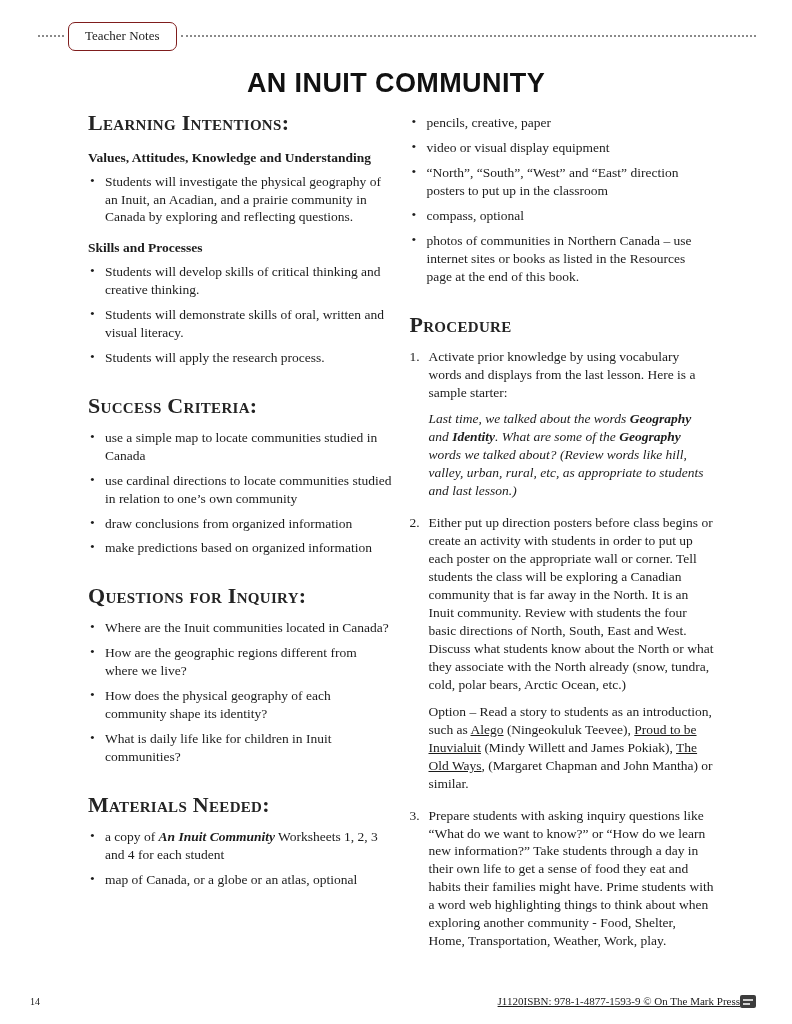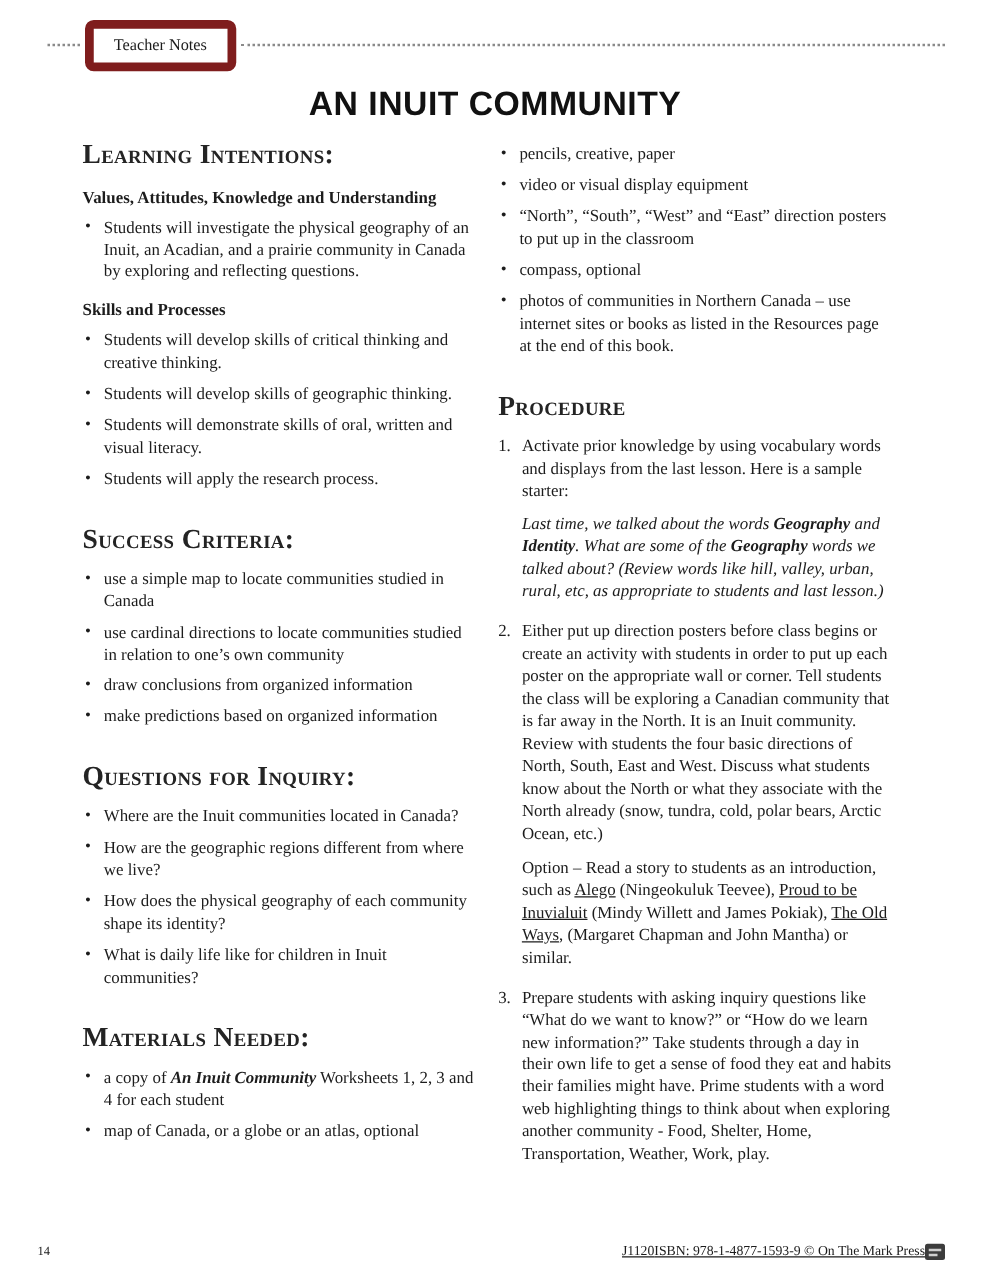--- a/index.html
+++ b/index.html
@@ -8,29 +8,29 @@
     width:792px; height:1024px; margin:0 auto; position:relative;
     background:#ffffff; color:#1c1c1c; overflow:hidden;
     font-family:"Liberation Serif", serif;
   }
   
   .header-strip { position:absolute; top:21px; left:38px; right:36px; display:flex; align-items:center; height:30px; }
   .dots { border-top:2px dotted #8a8a8a; height:0; }
   .dots-left { width:26px; }
   .dots-right { flex:1; }
   .tab {
-    border:7px solid #7f1d1d; border-radius:7px; padding:5px 16px 6px;
+    border:1px solid #7f1d1d; border-radius:7px; padding:5px 16px 6px;
     font-size:13px; margin:0 4px; background:#fff; white-space:nowrap;
   }
   .title {
     position:absolute; top:68px; left:0; right:0; text-align:center;
     font-family:"Liberation Sans", sans-serif; font-size:27px; font-weight:700;
     letter-spacing:0.4px; color:#111;
   }
-  .columns { position:absolute; top:110px; left:66px; right:78px; display:flex; gap:17px; }
+  .columns { position:absolute; top:110px; left:88px; right:78px; display:flex; gap:17px; }
   .col { flex:1; min-width:0; }
   .sec {
     font-variant:small-caps; font-weight:bold; font-size:22px; letter-spacing:0.3px;
     color:#242424; margin:26px 0 10px;
   }
   .col .sec.first { margin-top:0; }
   .sub { font-size:13.5px; font-weight:bold; margin:13px 0 6px; line-height:1.3; }
   .blist { list-style:none; margin:4px 0 10px; }
   .blist li { position:relative; padding-left:17px; margin-bottom:7px; font-size:13.5px; line-height:1.33; }
   .blist li::before { content:"\2022"; position:absolute; left:2px; top:-1px; }
@@ -73,21 +73,20 @@
       <h2 class="sec first">Learning Intentions:</h2>
 
       <h3 class="sub">Values, Attitudes, Knowledge and Understanding</h3>
       <ul class="blist">
         <li>Students will investigate the physical geography of an Inuit, an Acadian, and a prairie community in Canada by exploring and reflecting questions.</li>
       </ul>
 
       <h3 class="sub">Skills and Processes</h3>
       <ul class="blist">
         <li>Students will develop skills of critical thinking and creative thinking.</li>
-        <li>Students will develop skills of geographic thinking.</li>
         <li>Students will demonstrate skills of oral, written and visual literacy.</li>
         <li>Students will apply the research process.</li>
       </ul>
 
       <h2 class="sec">Success Criteria:</h2>
       <ul class="blist">
         <li>use a simple map to locate communities studied in Canada</li>
         <li>use cardinal directions to locate communities studied in relation to one’s own community</li>
         <li>draw conclusions from organized information</li>
         <li>make predictions based on organized information</li>

